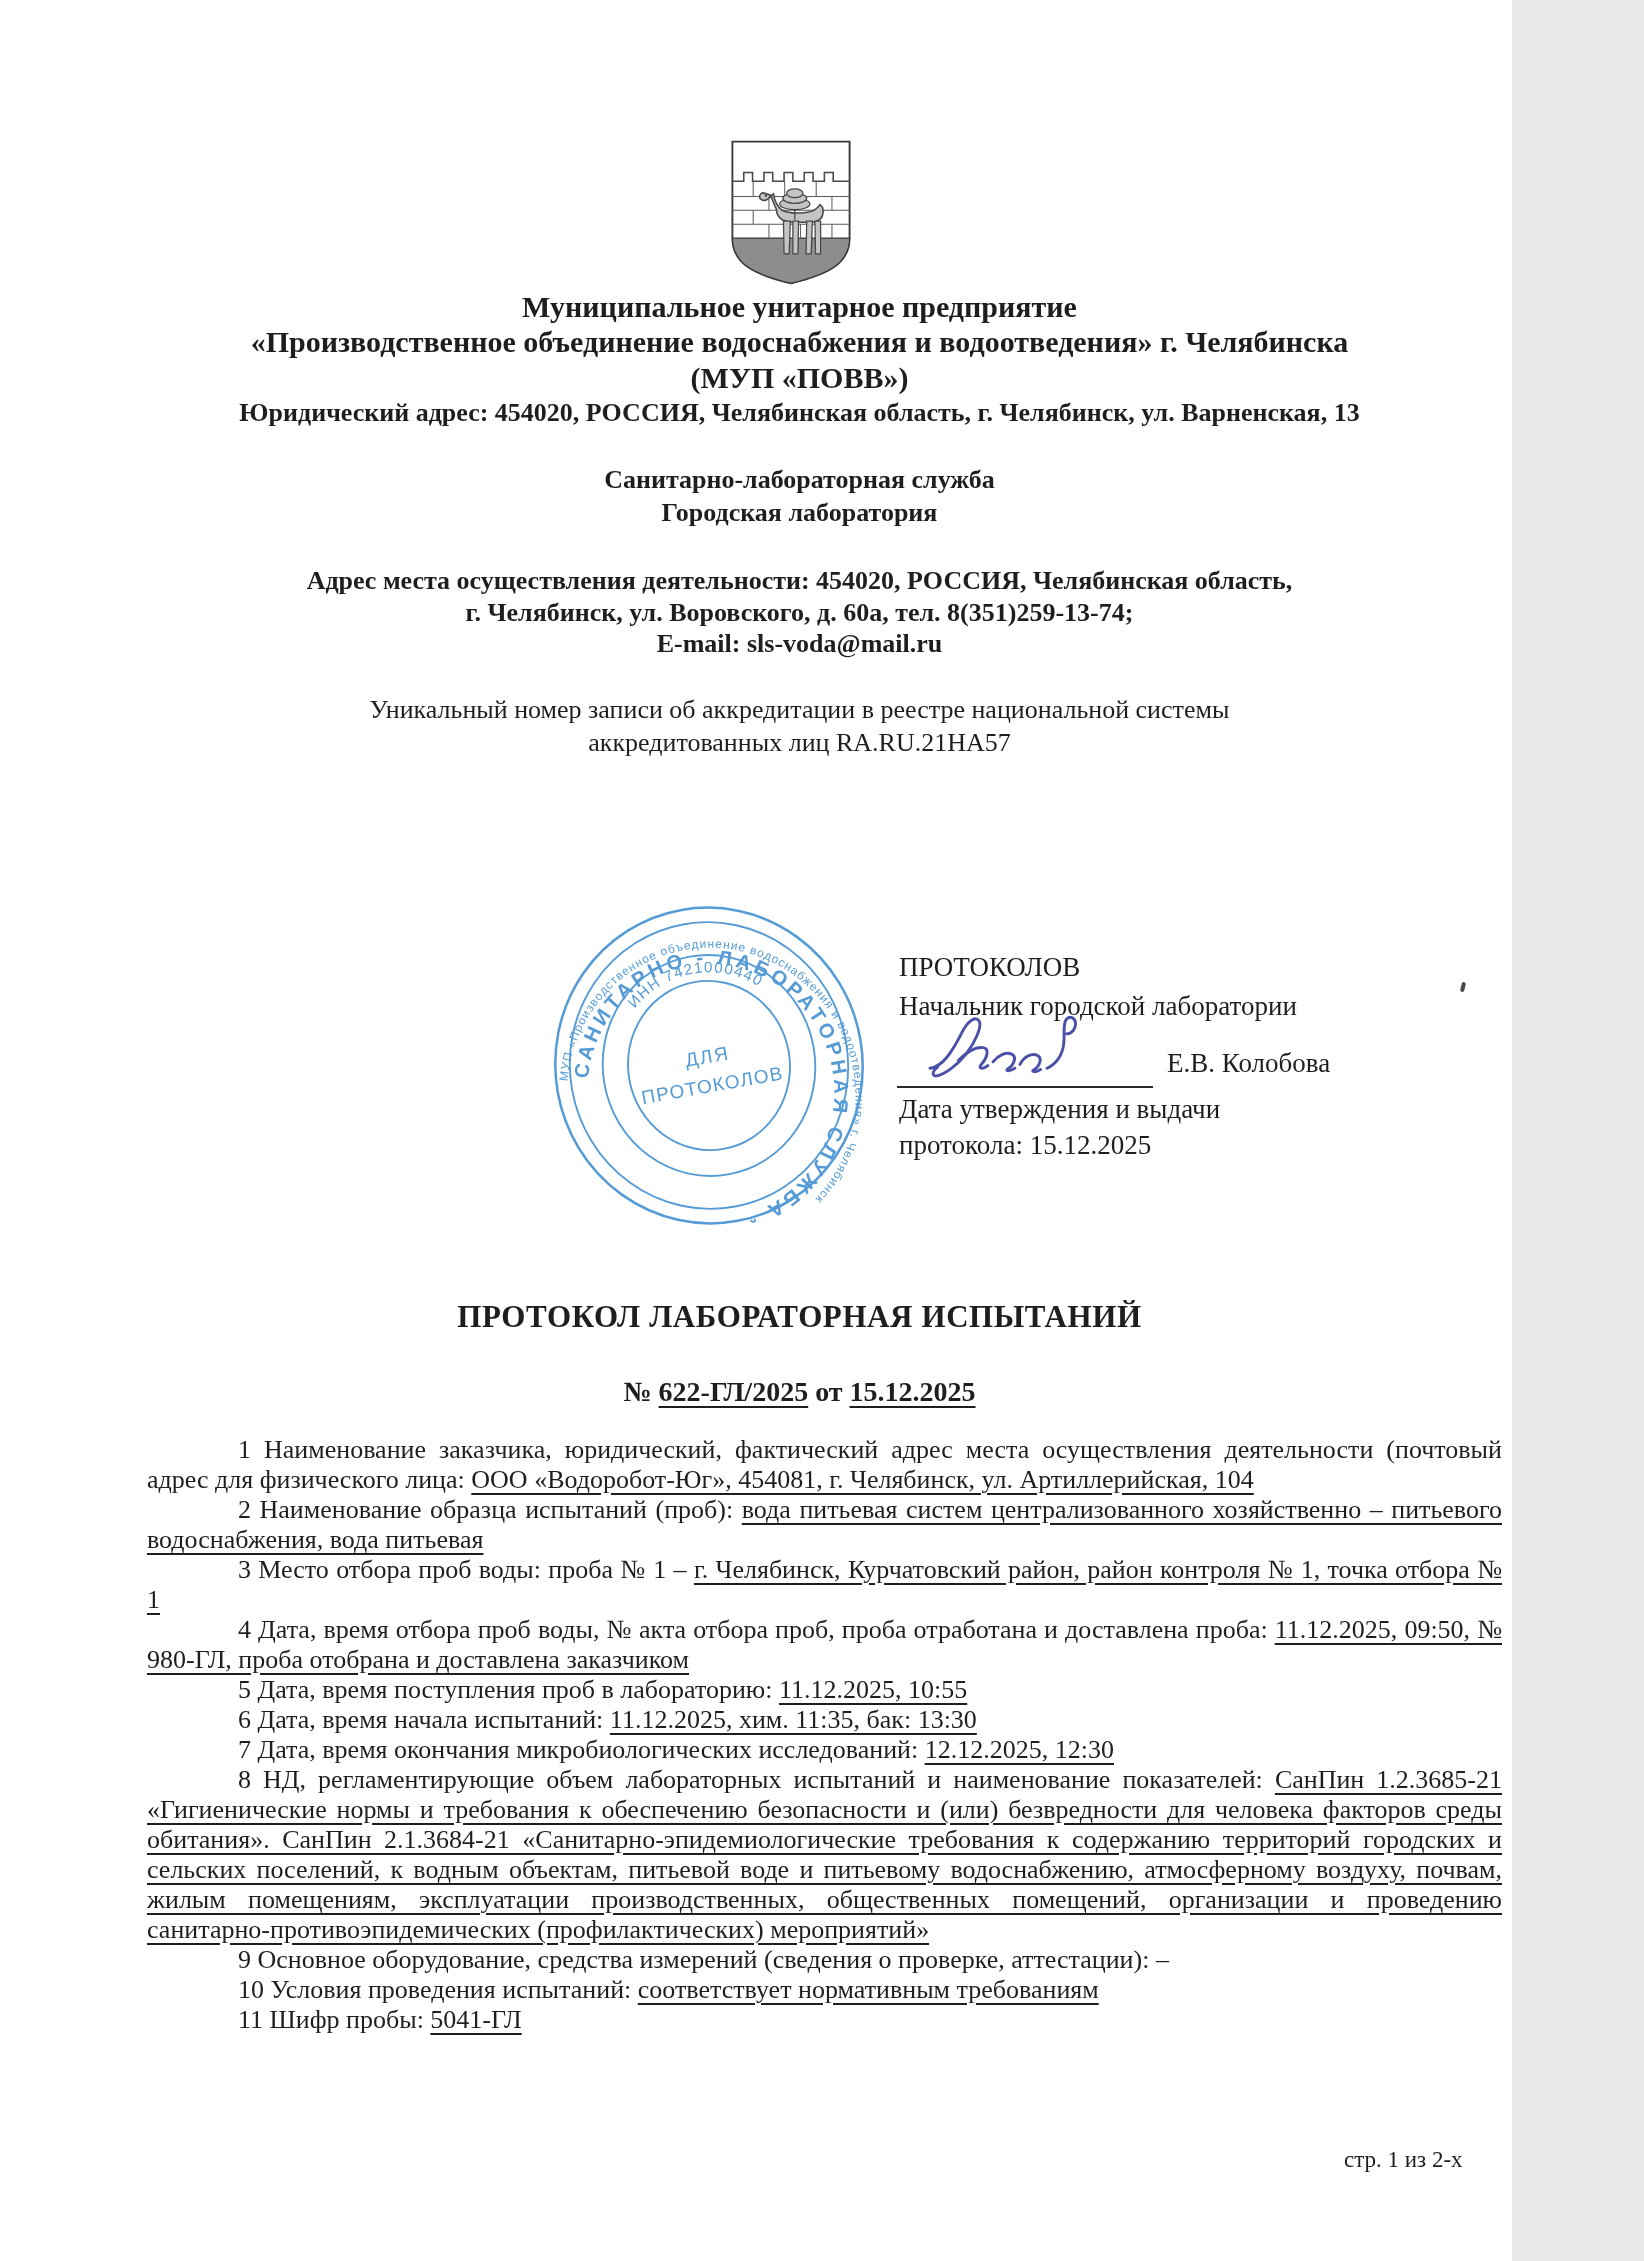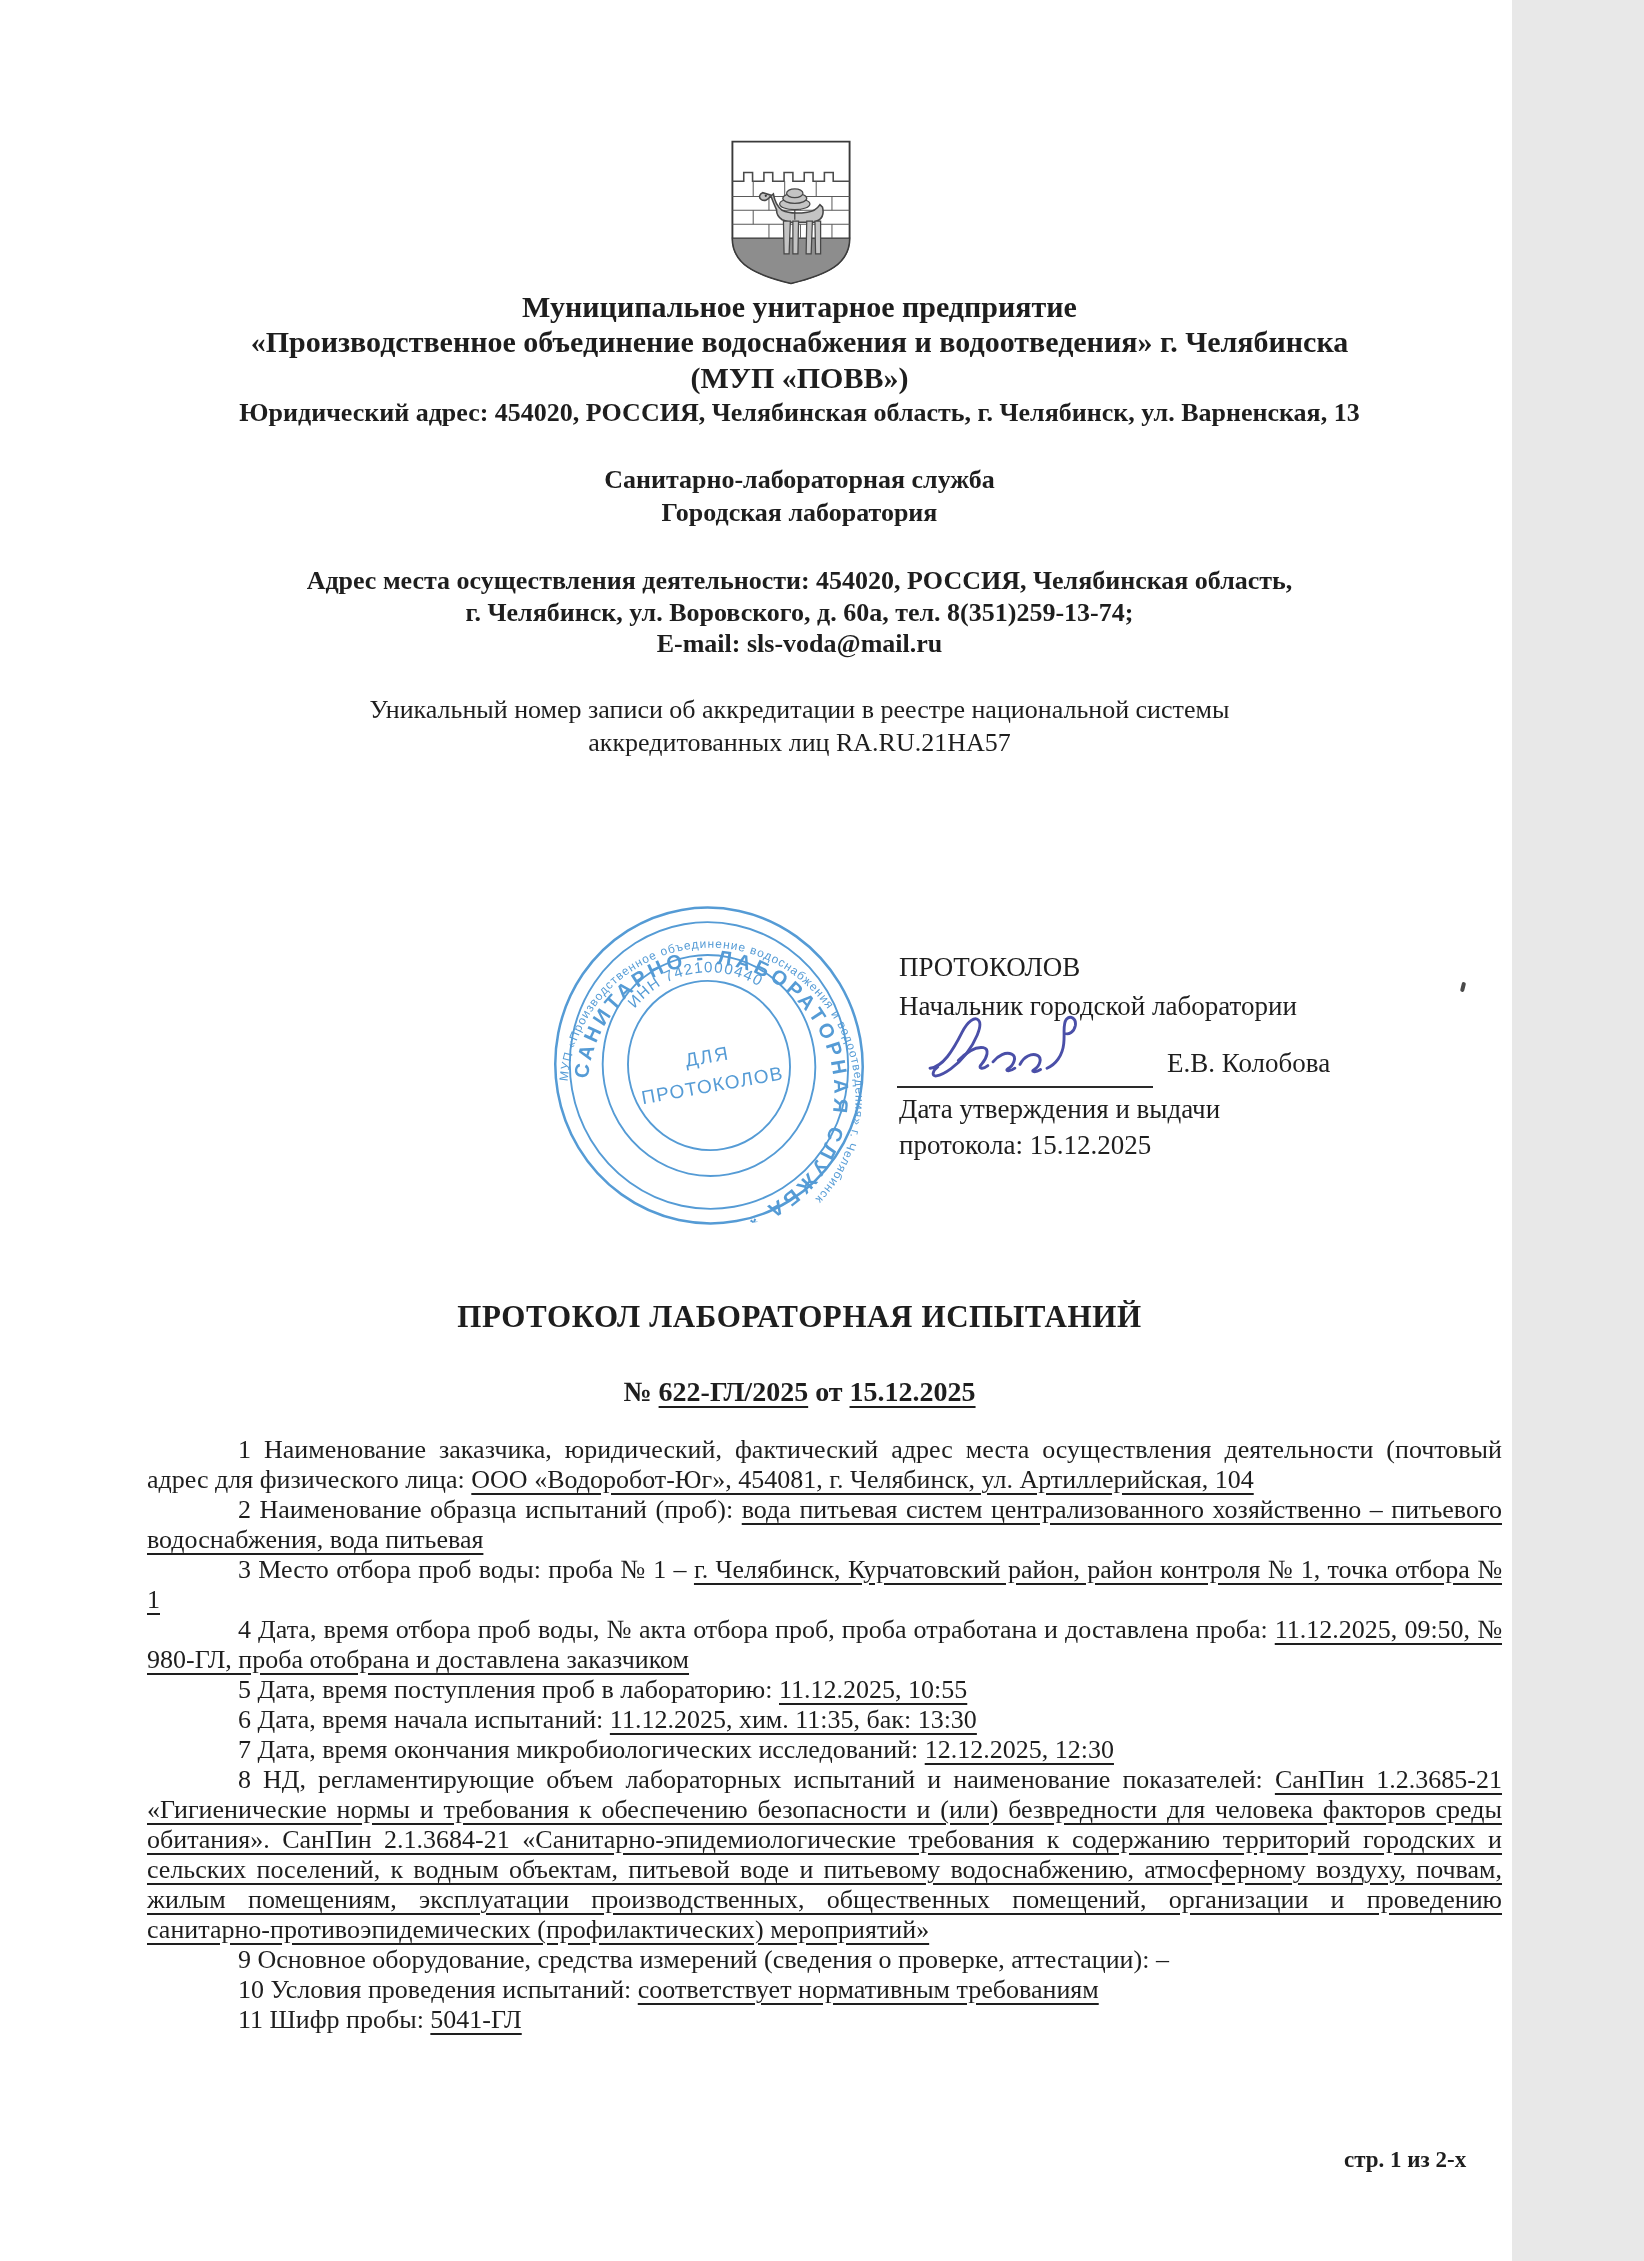--- a/index.html
+++ b/index.html
@@ -23,21 +23,21 @@
   .u{text-decoration:underline;text-decoration-thickness:1.9px;text-underline-offset:4.5px;}
   .val{}
   .body-text{
     left:147px;top:1435px;width:1355px;
     font-size:26px;line-height:30px;
     text-align:justify;
   }
   .body-text p{margin:0;text-indent:91px;}
   .sig-line{left:897px;top:1086px;width:256px;height:1.9px;background:#2a2a2a;}
   .stamp-wrap{left:551px;top:903px;width:316px;height:325px;transform:rotate(-10deg);opacity:0.88;}
-  .footer{left:1344px;top:2147px;font-size:23px;font-weight:bold;}
+  .footer{left:1344px;top:2147px;font-size:23px;}
   .artifact-dot{left:1461px;top:982px;width:3.9px;height:10.3px;background:#4a4a4a;border-radius:1.9px;transform:rotate(14deg);}
   .artifact-line{left:1621px;top:1450px;width:1.9px;height:812px;background:#e9e9e6;}
 </style>
 </head>
 <body>
 
 <div class="page">
 
   <svg class="abs" style="left:728px;top:138px;" width="126" height="149" viewBox="0 0 200 235">
     <path d="M7 5 H193 V158 C193 199 158 216 100 230 C42 216 7 199 7 158 Z" fill="#ffffff" stroke="#3a3a3a" stroke-width="3"></path>

